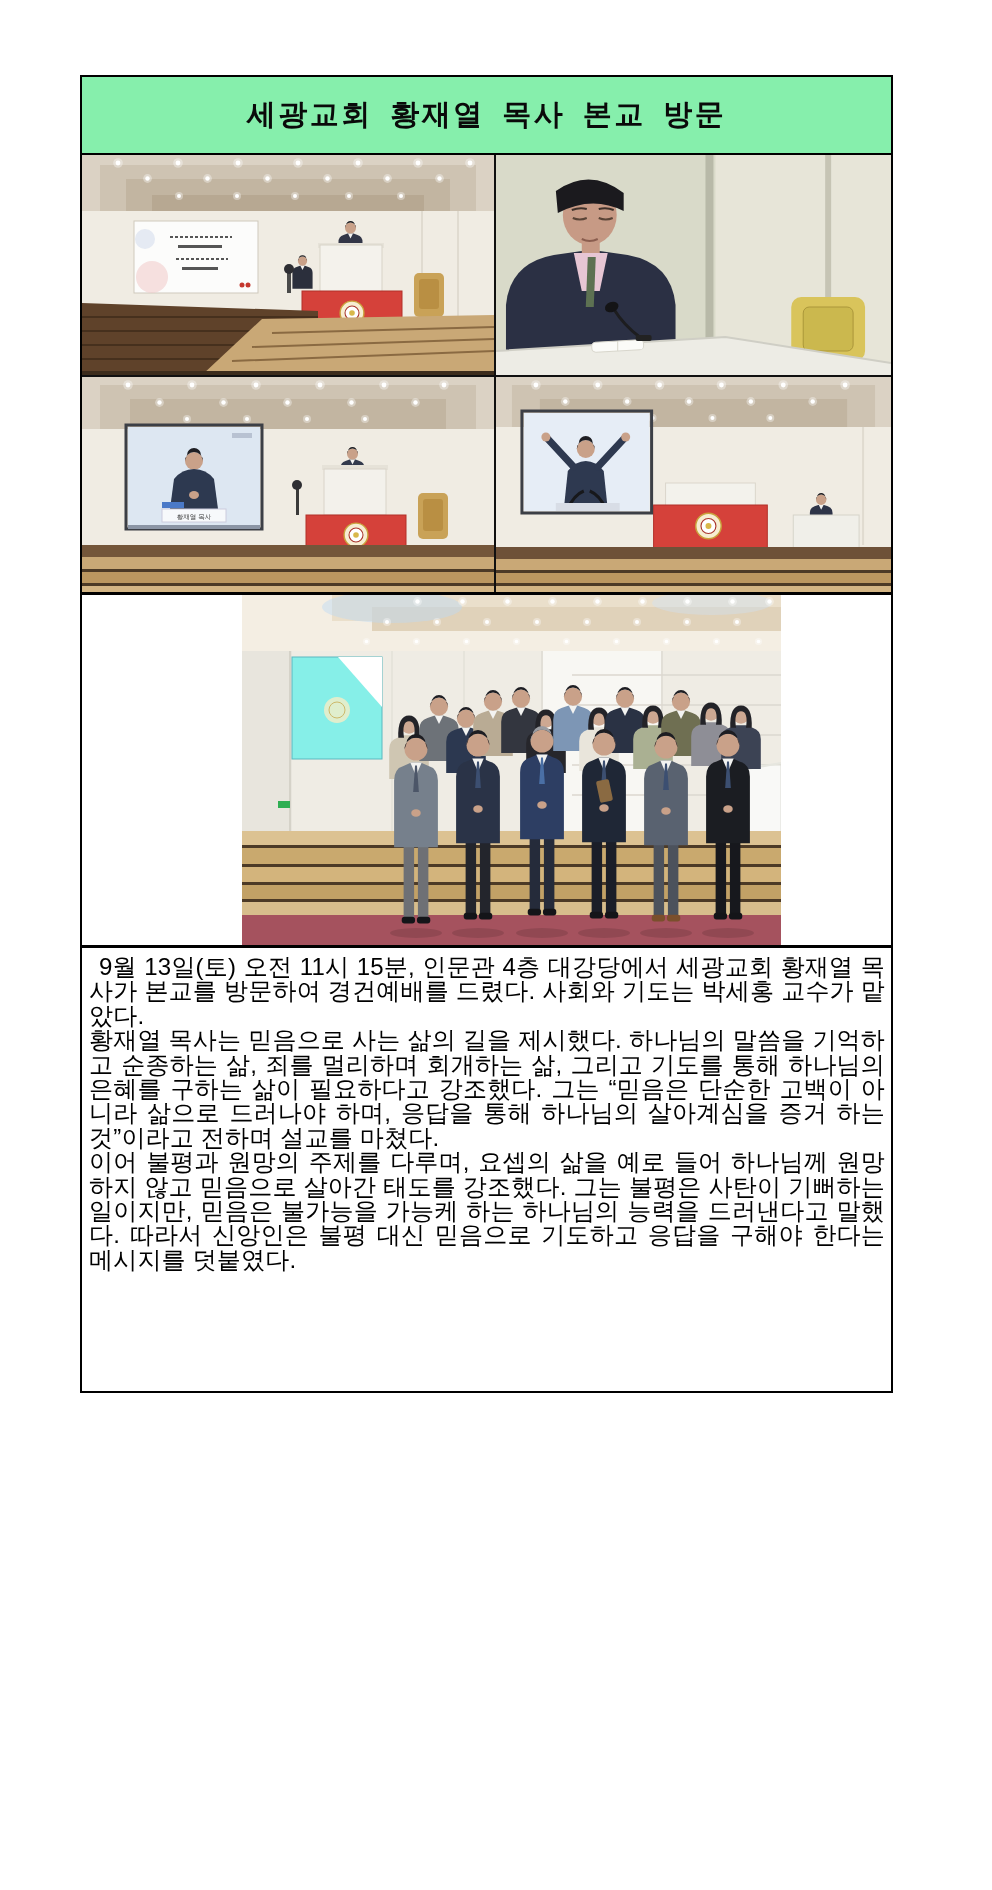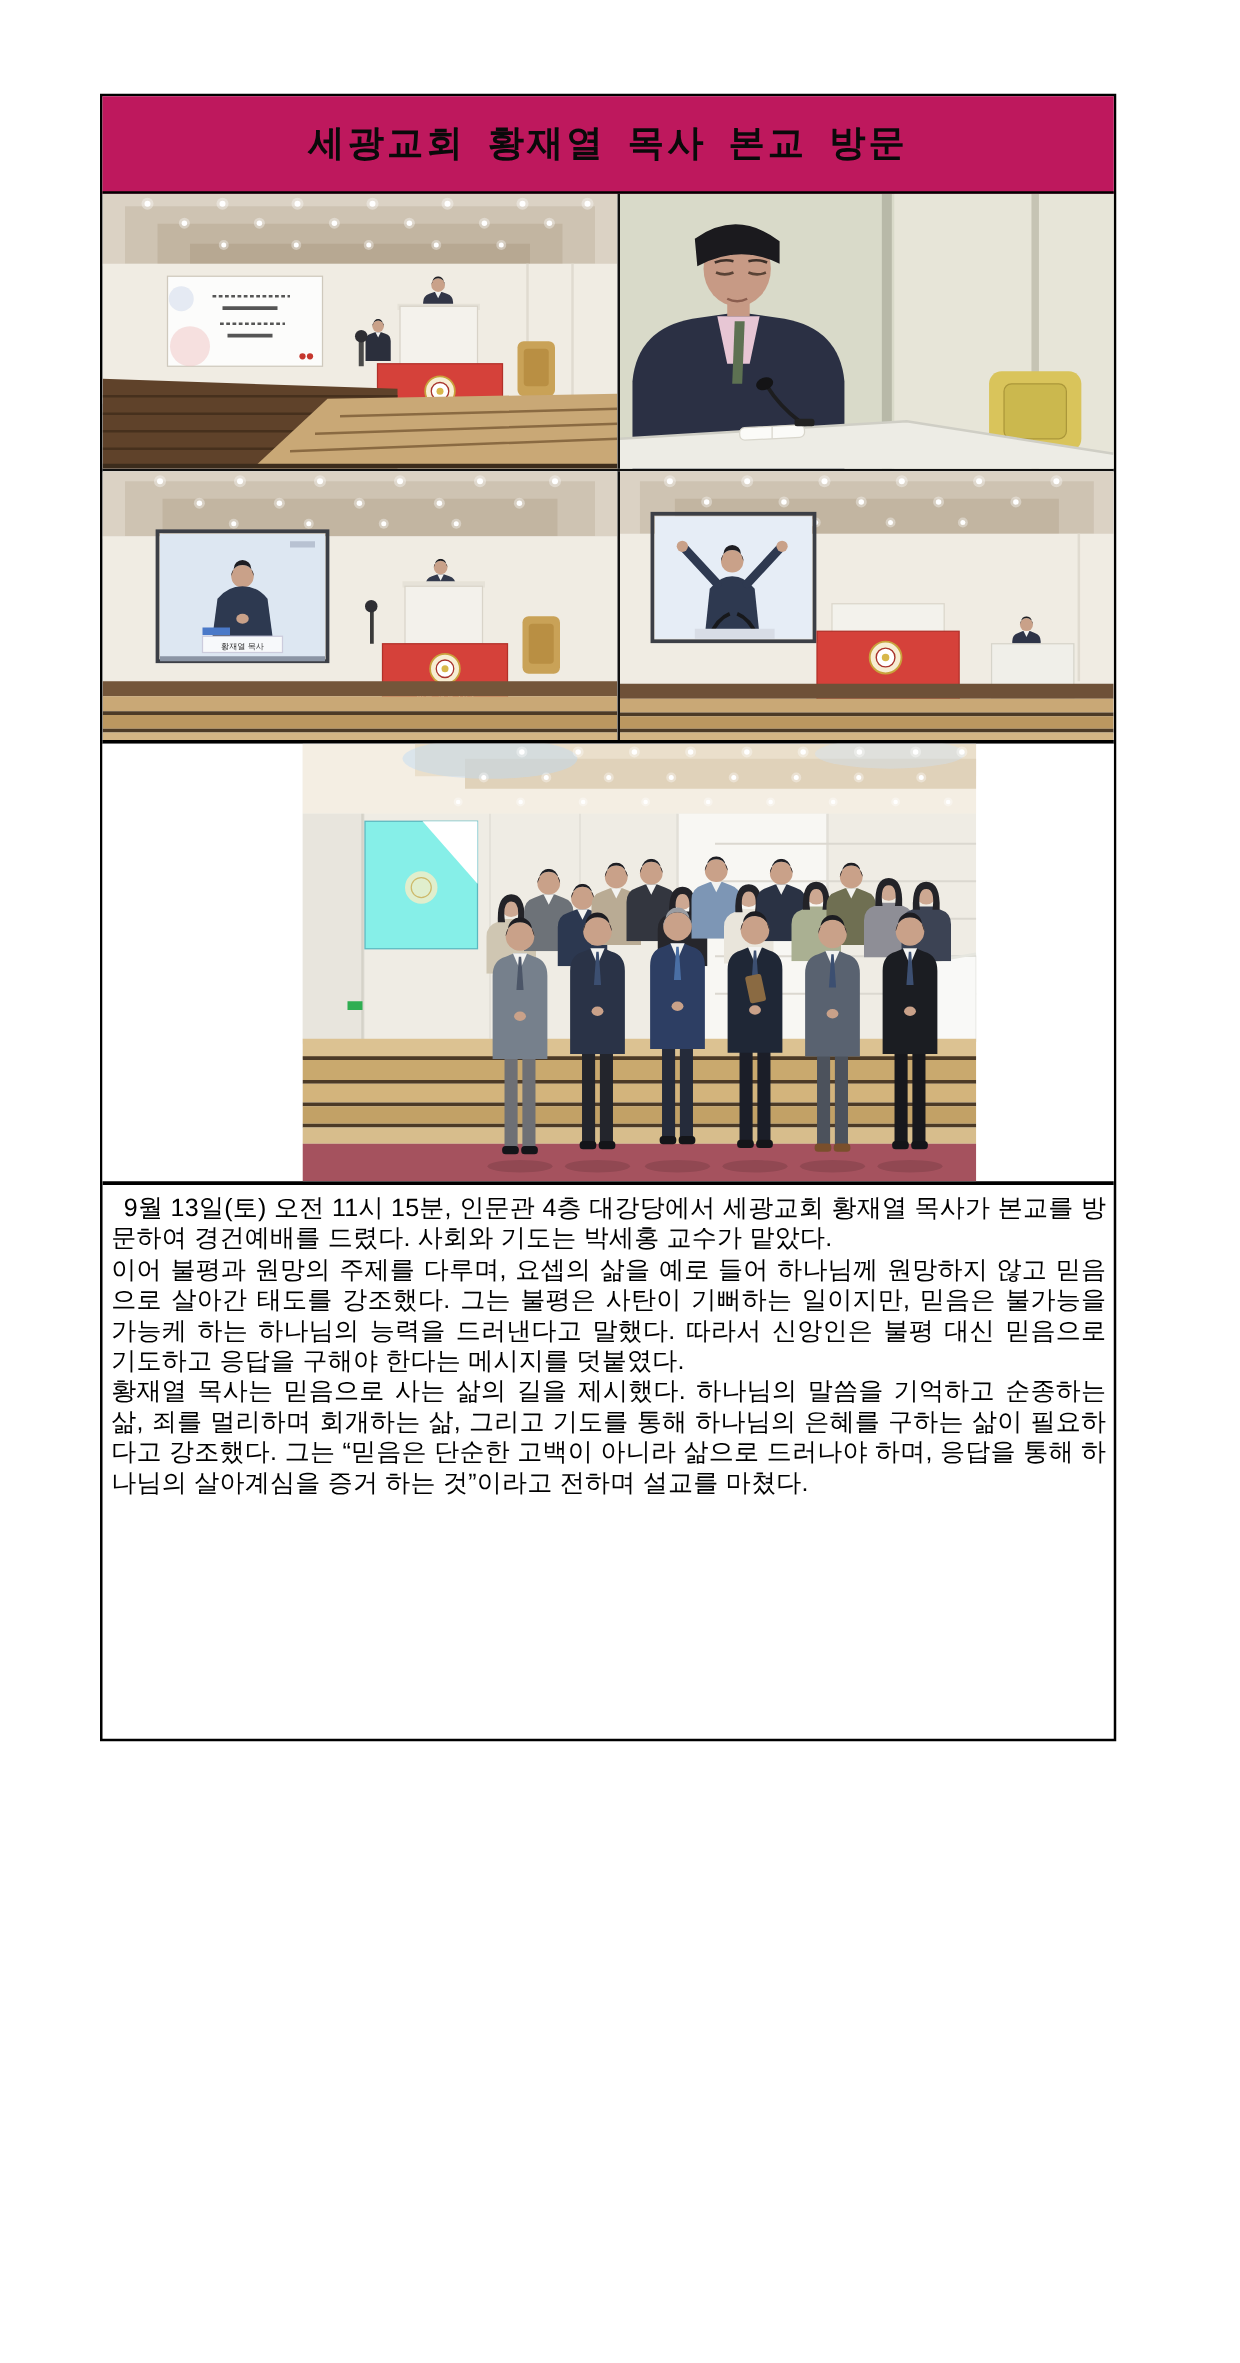--- a/index.html
+++ b/index.html
@@ -8,21 +8,21 @@
     position:relative;width:992px;height:1890px;background:#ffffff;
     font-family:"Liberation Sans","DejaVu Sans",sans-serif;color:#000;
     overflow:hidden;
   }
   .report{
     position:absolute;left:80px;top:75px;width:809px;
     border:2px solid #000;background:#fff;
   }
   
   .title-row{
-    height:76px;background:#be185d;border-bottom:2px solid #000;
+    height:76px;background:#86efac;border-bottom:2px solid #000;
     display:flex;align-items:center;justify-content:center;
   }
   .title-row h1{
     margin:0;font-size:29px;font-weight:bold;color:#0a0a0a;
     letter-spacing:2.5px;word-spacing:7px;white-space:nowrap;
   }
   
   .photo-grid{border-bottom:3px solid #000;}
   .photo-row{display:flex;}
   .photo-row.r1{height:220px;border-bottom:2px solid #101010;}
@@ -31,21 +31,21 @@
   .photo-cell.left{width:412px;}
   .photo-cell.right{width:395px;border-left:2px solid #101010;}
   figure{margin:0;padding:0;}
   .photo-cell svg,.group-fig svg{width:100%;height:100%;display:block;}
   
   .group-row{position:relative;height:350px;background:#fff;border-bottom:3px solid #000;}
   .group-fig{position:absolute;left:160px;top:0;width:539px;height:350px;}
   
   .text-row{
     height:443px;box-sizing:border-box;padding:7px 6px 1px 7px;
-    font-size:20px;line-height:24.4px;letter-spacing:0.2px;
+    font-size:24px;line-height:24.4px;letter-spacing:0.2px;
     text-align:justify;word-break:break-all;
   }
   .text-row p{margin:0;}
   .text-row p.indent{text-indent:10px;}
 </style>
 </head>
 <body>
 
 <svg width="0" height="0" style="position:absolute" aria-hidden="true">
   <defs>
@@ -399,18 +399,18 @@
             <use href="#fullM" x="396" y="136" width="56" height="200" style="color:#596270;--pants:#4c525c;--shoes:#7a4f2c"></use>
             <use href="#fullM" x="458" y="134" width="56" height="200" style="color:#1b1d22;--pants:#17181d"></use>
             <rect x="356" y="185" width="13" height="22" rx="2" fill="#8a6a42" transform="rotate(-12 362 196)"></rect>
           </g>
         </svg>
       </figure>
     </div>
 
     <div class="text-row">
       <p class="indent">9월 13일(토) 오전 11시 15분, 인문관 4층 대강당에서 세광교회 황재열 목사가 본교를 방문하여 경건예배를 드렸다. 사회와 기도는 박세홍 교수가 맡았다.</p>
+      <p>황재열 목사는 믿음으로 사는 삶의 길을 제시했다. 하나님의 말씀을 기억하고 순종하는 삶, 죄를 멀리하며 회개하는 삶, 그리고 기도를 통해 하나님의 은혜를 구하는 삶이 필요하다고 강조했다. 그는 “믿음은 단순한 고백이 아니라 삶으로 드러나야 하며, 응답을 통해 하나님의 살아계심을 증거 하는 것”이라고 전하며 설교를 마쳤다.</p>
       <p>이어 불평과 원망의 주제를 다루며, 요셉의 삶을 예로 들어 하나님께 원망하지 않고 믿음으로 살아간 태도를 강조했다. 그는 불평은 사탄이 기뻐하는 일이지만, 믿음은 불가능을 가능케 하는 하나님의 능력을 드러낸다고 말했다. 따라서 신앙인은 불평 대신 믿음으로 기도하고 응답을 구해야 한다는 메시지를 덧붙였다.</p>
-      <p>황재열 목사는 믿음으로 사는 삶의 길을 제시했다. 하나님의 말씀을 기억하고 순종하는 삶, 죄를 멀리하며 회개하는 삶, 그리고 기도를 통해 하나님의 은혜를 구하는 삶이 필요하다고 강조했다. 그는 “믿음은 단순한 고백이 아니라 삶으로 드러나야 하며, 응답을 통해 하나님의 살아계심을 증거 하는 것”이라고 전하며 설교를 마쳤다.</p>
     </div>
 
   </div>
 </div>
 
 </body></html>

